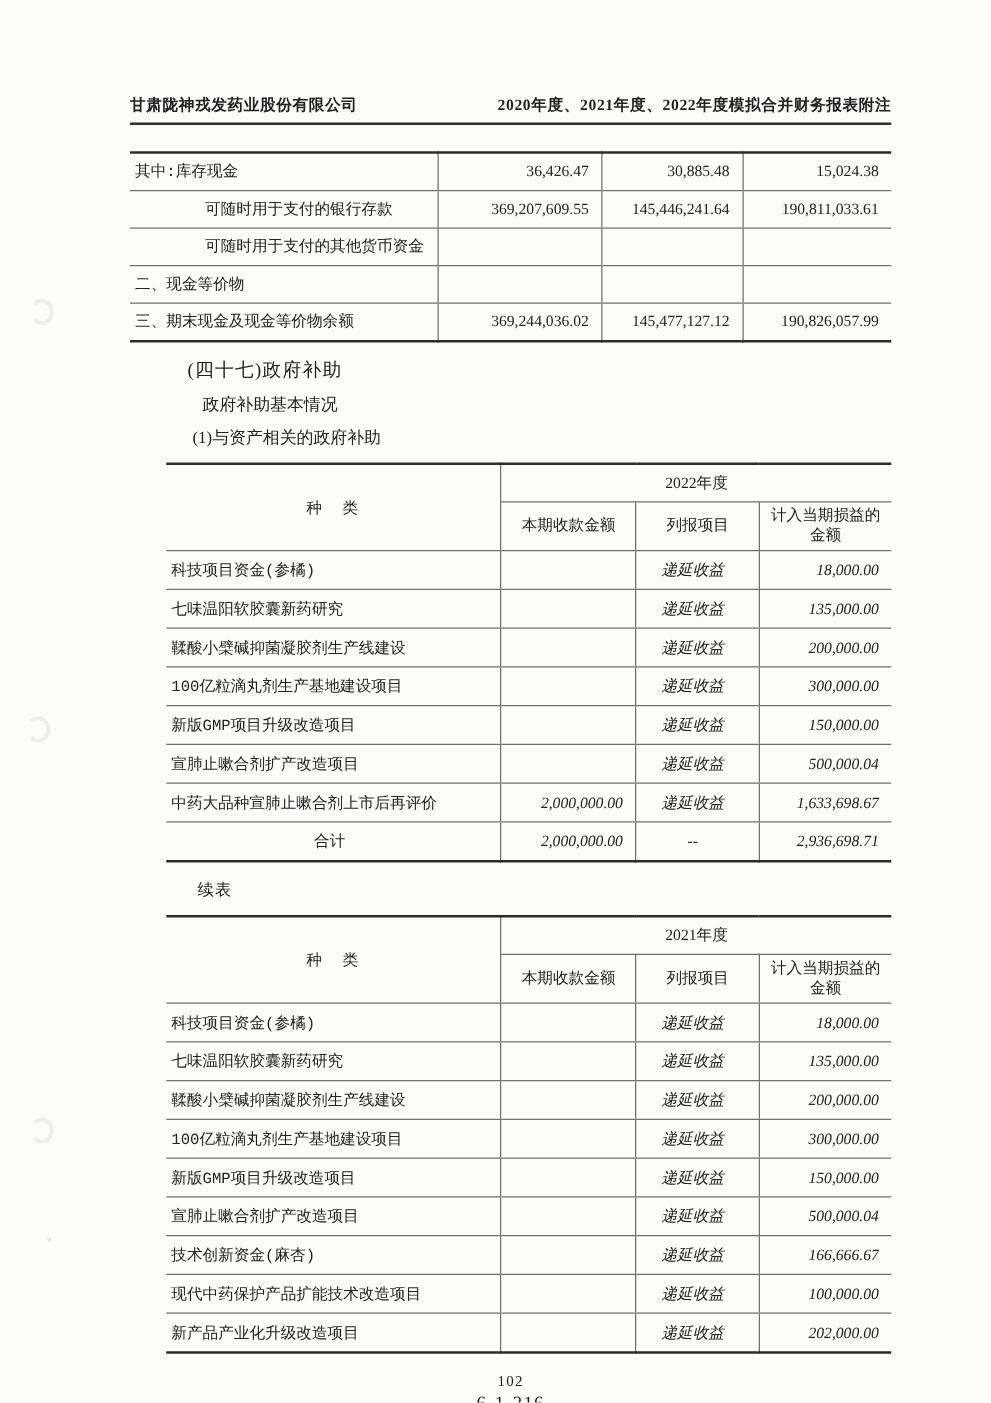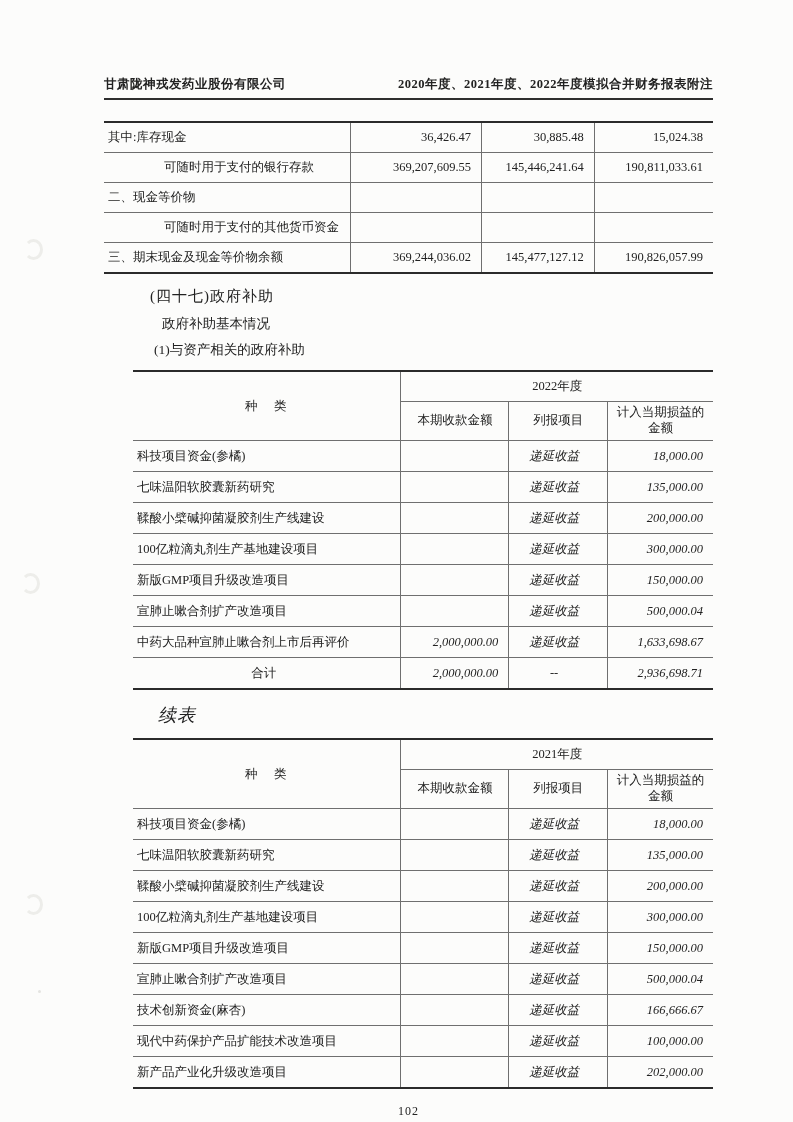--- a/index.html
+++ b/index.html
@@ -83,31 +83,30 @@
   .grant-table th.sub + th.sub { border-left:1px solid #6f6f6f; }
   .grant-table td {
     height:30px;
     border-bottom:1px solid #6f6f6f;
     padding:0 10px 0 2px;
   }
   .grant-table tr:last-child td { border-bottom:none; }
   .grant-table td + td { border-left:1px solid #6f6f6f;font-style:italic; }
 
   
-  .lbl  { text-align:left;  padding-left:4px !important; }
+  .lbl  { text-align:left;  padding-left:4px !important;font-family:Liberation Mono, monospace; }
   .ind1 { padding-left:60px !important; }
   .num  { text-align:right; }
   .ctr  { text-align:center; }
   .total-lbl { text-align:center;margin-top:25px; }
 
   .continued-label {
     margin:13px 0 0 54px;
-    font-size:18px;
+    font-size:13px;
     letter-spacing:1px;
-    font-style:italic;
   }
 
   
   .page-number { margin-top:15px; text-align:center; font-size:12px; letter-spacing:1px; }
   .doc-number  { margin-top:2px;  text-align:center; font-size:15px; letter-spacing:1px; }
 
   
   .artifact {
     position:absolute;
     width:13px; height:15px;
@@ -153,27 +152,27 @@
             <td class="num">30,885.48</td>
             <td class="num">15,024.38</td>
           </tr>
           <tr>
             <td class="lbl ind1">可随时用于支付的银行存款</td>
             <td class="num">369,207,609.55</td>
             <td class="num">145,446,241.64</td>
             <td class="num">190,811,033.61</td>
           </tr>
           <tr>
+            <td class="lbl ind1">可随时用于支付的其他货币资金</td>
+            <td class="num"></td>
+            <td class="num"></td>
+            <td class="num"></td>
+          </tr>
+          <tr>
             <td class="lbl">二、现金等价物</td>
-            <td class="num"></td>
-            <td class="num"></td>
-            <td class="num"></td>
-          </tr>
-          <tr>
-            <td class="lbl ind1">可随时用于支付的其他货币资金</td>
             <td class="num"></td>
             <td class="num"></td>
             <td class="num"></td>
           </tr>
           <tr>
             <td class="lbl">三、期末现金及现金等价物余额</td>
             <td class="num">369,244,036.02</td>
             <td class="num">145,477,127.12</td>
             <td class="num">190,826,057.99</td>
           </tr>

